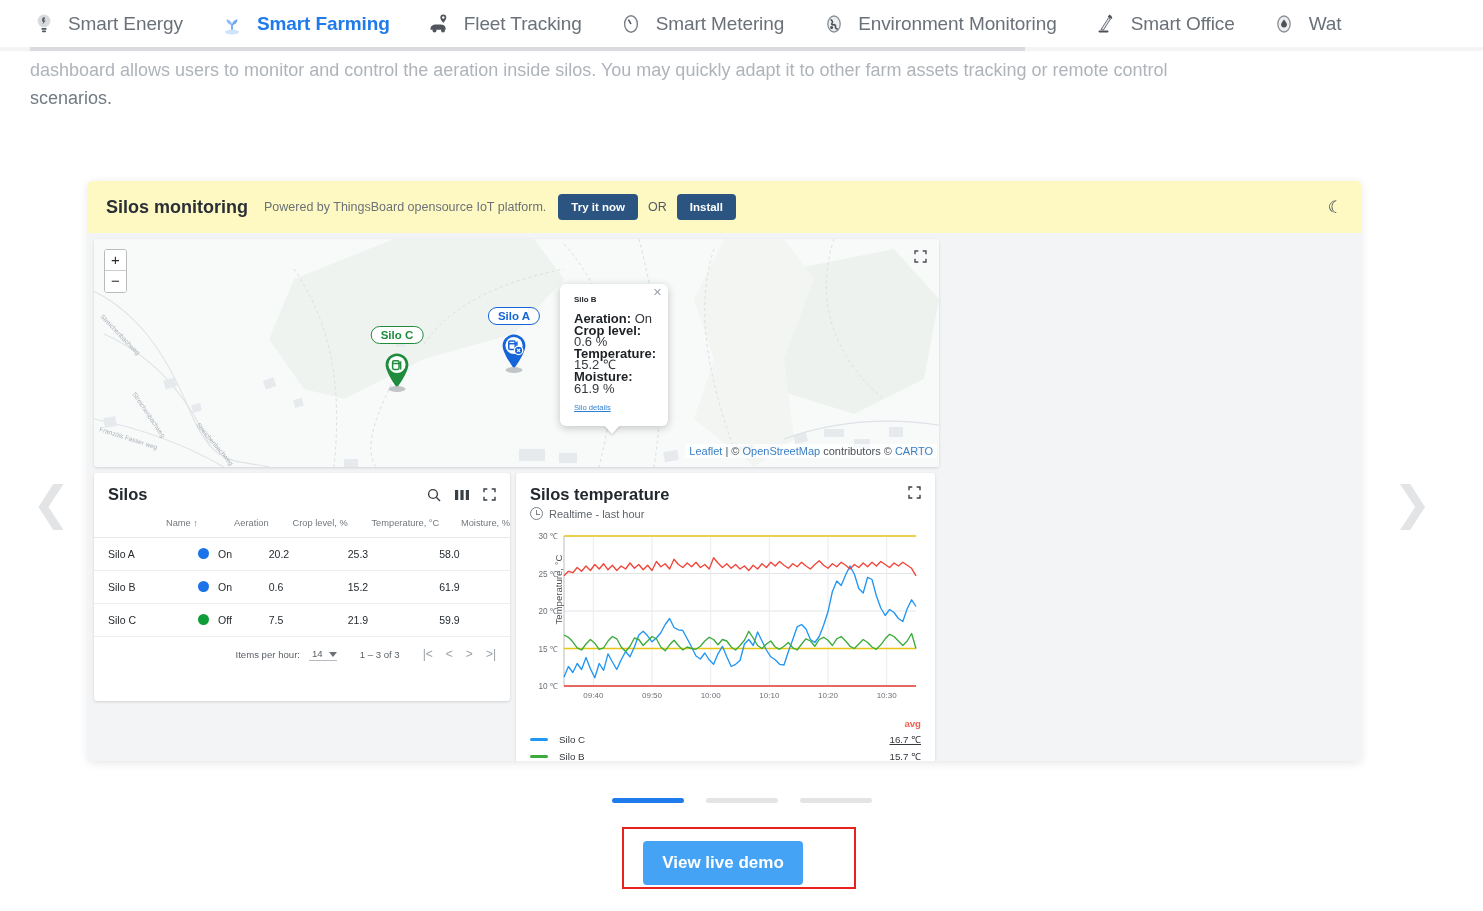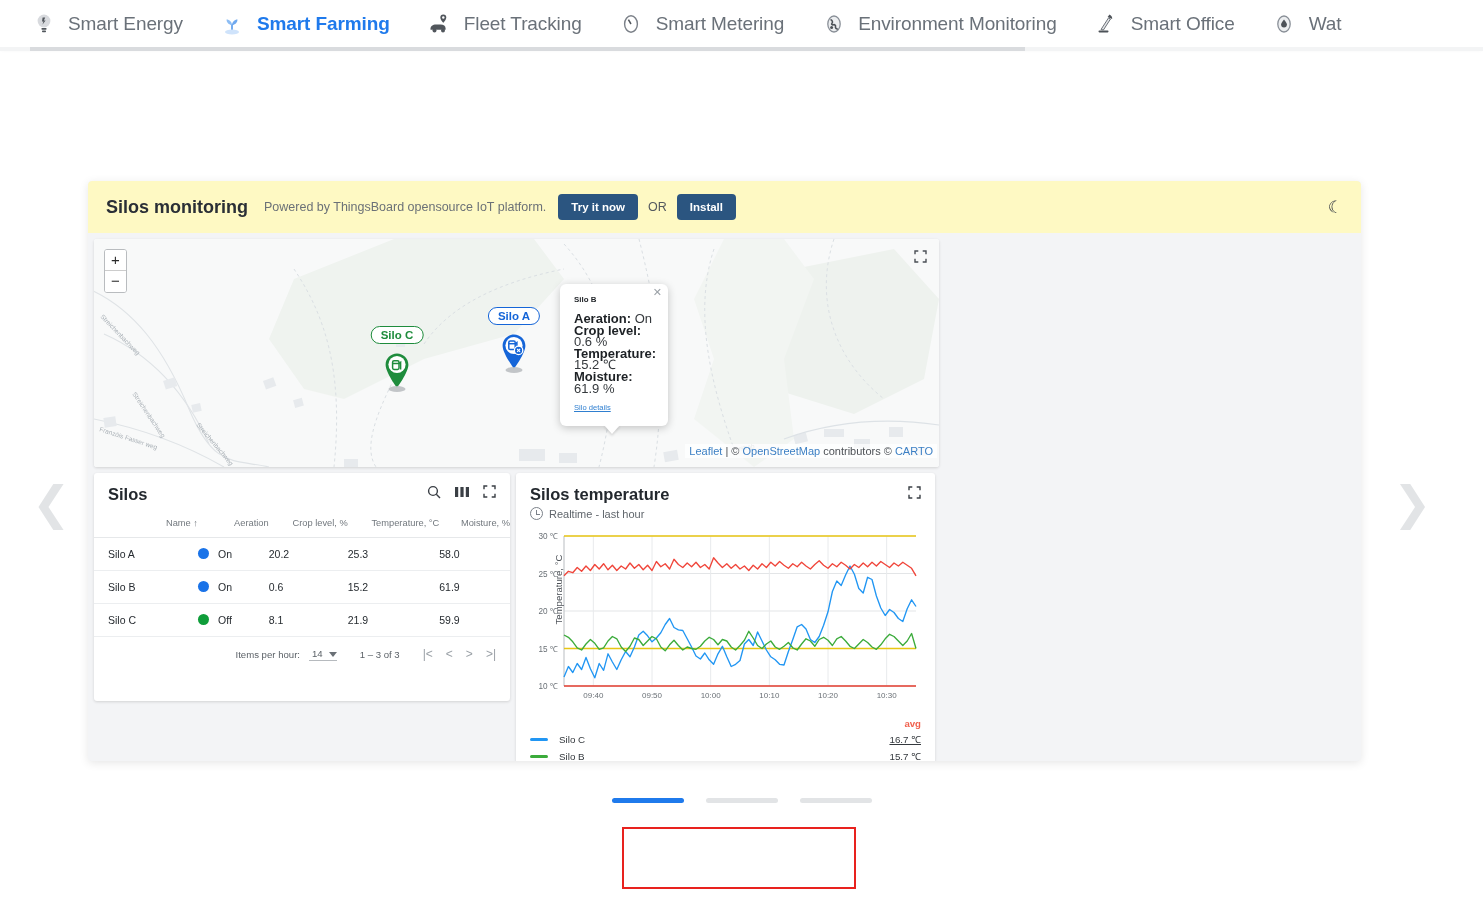--- a/index.html
+++ b/index.html
@@ -102,21 +102,21 @@
   .popup-tip { position:absolute; left:44px; bottom:-8px; width:0;height:0;border-left:8px solid transparent;border-right:8px solid transparent;border-top:9px solid #fff; filter:drop-shadow(0 2px 1px rgba(0,0,0,.12));}
 
   .attrib {
     position:absolute; right:2px; bottom:9px; z-index:13;
     font-size:11px; color:#4d5156; background:rgba(255,255,255,0.72); padding:1px 4px;
   }
   .attrib a { color:#3b7fc4; text-decoration:none; }
 
   
   .w-silos { width:416px; height:228px; padding:0; }
-  .w-head { display:flex; padding:12px 14px 0 14px; }
+  .w-head { display:flex; align-items:center; padding:12px 14px 0 14px; }
   .w-title { font-size:16.5px; font-weight:bold; color:#23282e; }
   .w-icons { margin-left:auto; display:flex; gap:14px; color:#3a3f45; }
   .w-icons span { cursor:pointer; display:flex; }
 
   table.tb { width:100%; border-collapse:collapse; margin-top:14px; table-layout:fixed;}
   table.tb th {
     font-size:9.3px; font-weight:normal; color:#72787e; text-align:right;
     padding:0 0 9px 0; border-bottom:1px solid #e6e8ea;
   }
   table.tb td { font-size:10.5px; color:#262b30; padding:10px 0; border-bottom:1px solid #eceef0; }
@@ -240,20 +240,24 @@
             <path d="M13 8.4c1.8 2.3 2.9 3.8 2.9 5.2a2.9 2.9 0 0 1-5.8 0c0-1.4 1.1-2.9 2.9-5.2z" fill="#4d5258"></path>
           </svg>
       </span>
       <span class="nav-label">Wat</span>
     </div>
   </div>
 
   <div class="scrollstrip-bg"></div>
   <div class="scrollstrip"></div>
 
+  <div class="desc">
+    <div class="l1">dashboard allows users to monitor and control the aeration inside silos. You may quickly adapt it to other farm assets tracking or remote control</div>
+    <div>scenarios.</div>
+  </div>
 
   <div class="carousel-arrow arrow-left">❮</div>
   <div class="carousel-arrow arrow-right">❯</div>
 
   <div class="dash">
 
     <div class="dash-header">
       <div class="dash-title">Silos monitoring</div>
       <div class="powered">Powered by ThingsBoard opensource IoT platform.</div>
       <button class="btn-dark">Try it now</button>
@@ -455,21 +459,21 @@
             <tr>
               <td class="col-pad">Silo B</td>
               <td><span class="dot" style="background:#1a73e8"></span><span>On</span></td>
               <td>0.6</td>
               <td>15.2</td>
               <td>61.9</td>
             </tr>
             <tr>
               <td class="col-pad">Silo C</td>
               <td><span class="dot" style="background:#0f9d3a"></span><span>Off</span></td>
-              <td>8.1</td>
+              <td>7.5</td>
               <td>21.9</td>
               <td>59.9</td>
             </tr>
           </tbody>
         </table>
 
         <div class="pager">
           <span>Items per hour:</span>
           <span class="ipp-sel">
             <span>14</span>
@@ -553,14 +557,15 @@
     </div>
   </div>
 
   <div class="dots">
     <span class="dot-b active"></span>
     <span class="dot-b"></span>
     <span class="dot-b"></span>
   </div>
 
   <div class="cta-box"></div>
+  <button class="cta-btn">View live demo</button>
 
 </div>
 
 </body></html>

